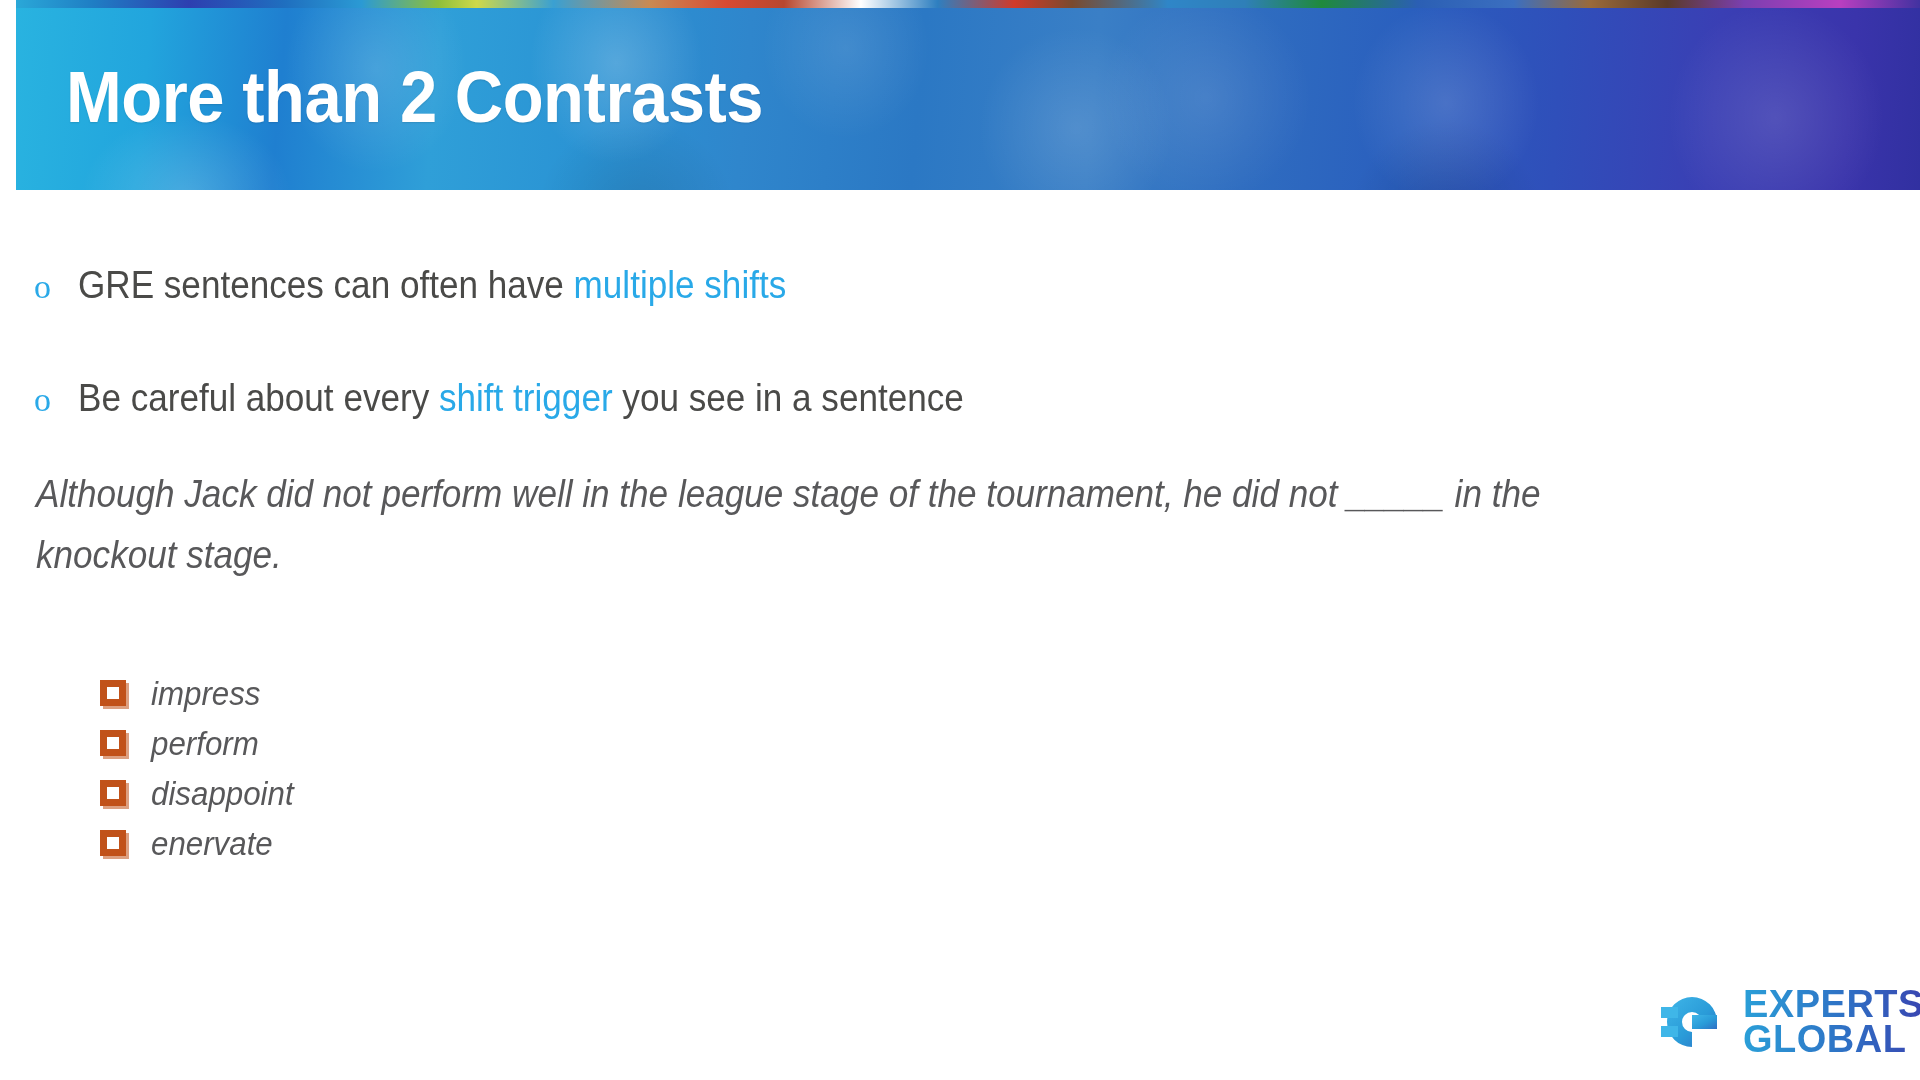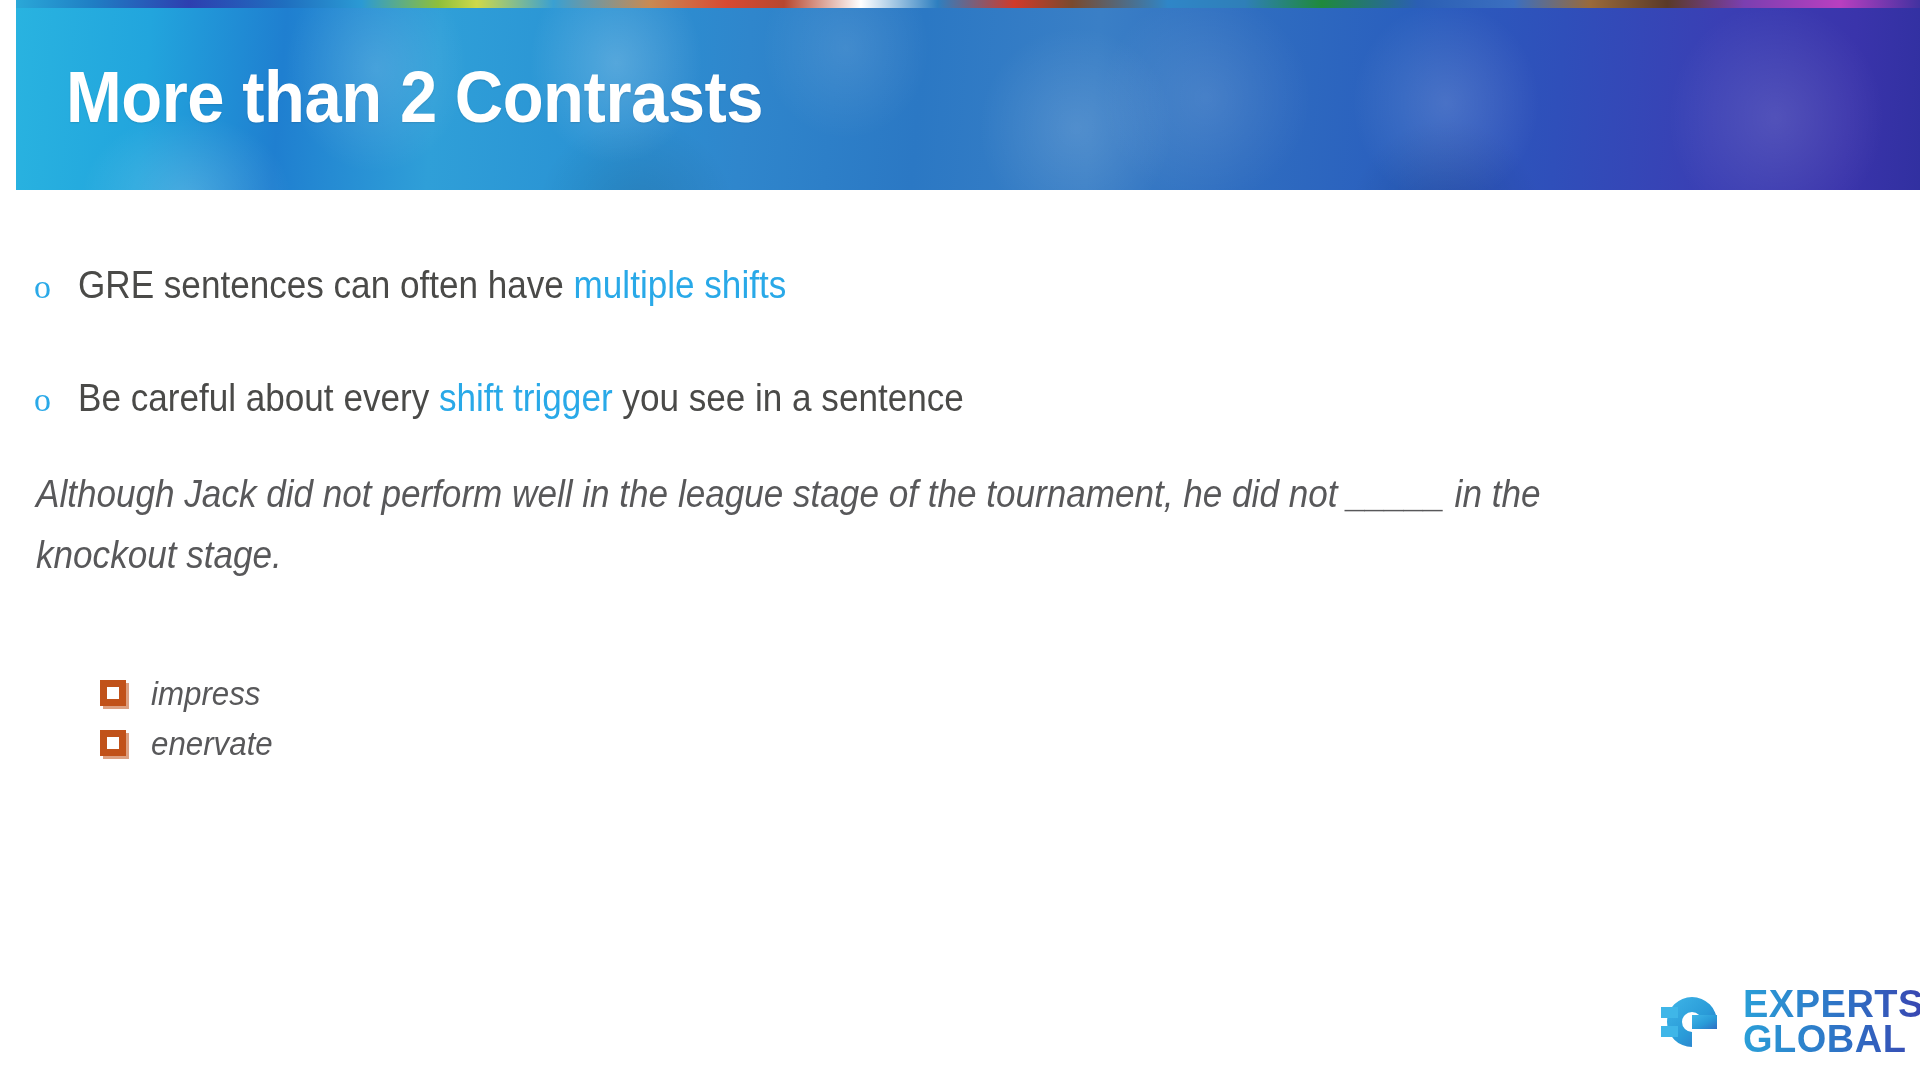--- a/index.html
+++ b/index.html
@@ -227,20 +227,28 @@
 
   <div class="prompt">Although Jack did not perform well in the league stage of the tournament, he did not _____ in the knockout stage.</div>
 
   <div class="options">
     <div class="option-row">
       <span class="option-box"></span>
       <span class="option-label">impress</span>
     </div>
     <div class="option-row">
       <span class="option-box"></span>
+      <span class="option-label">perform</span>
+    </div>
+    <div class="option-row">
+      <span class="option-box"></span>
+      <span class="option-label">disappoint</span>
+    </div>
+    <div class="option-row">
+      <span class="option-box"></span>
       <span class="option-label">enervate</span>
     </div>
   </div>
 </div>
 
 <div class="logo">
   <span class="logo-mark">
     <svg viewBox="0 0 74 74" width="74" height="74" aria-hidden="true">
       <defs>
         <linearGradient id="gmark" x1="0" y1="0" x2="1" y2="1">

